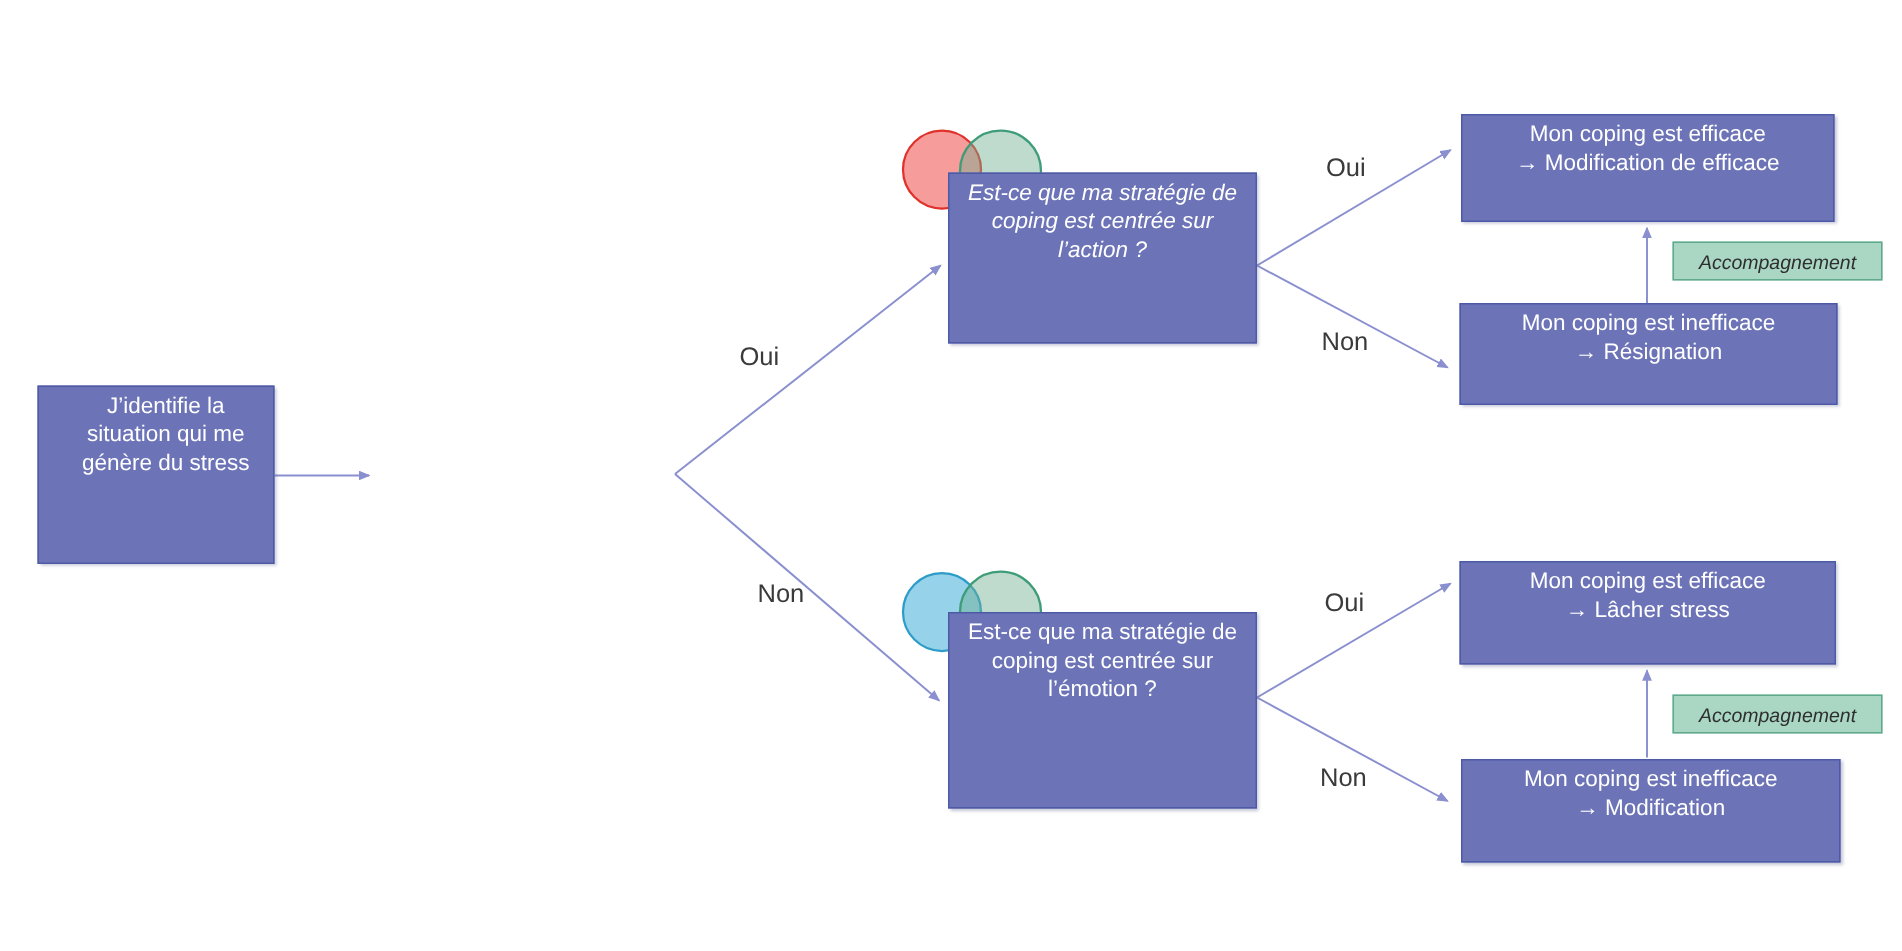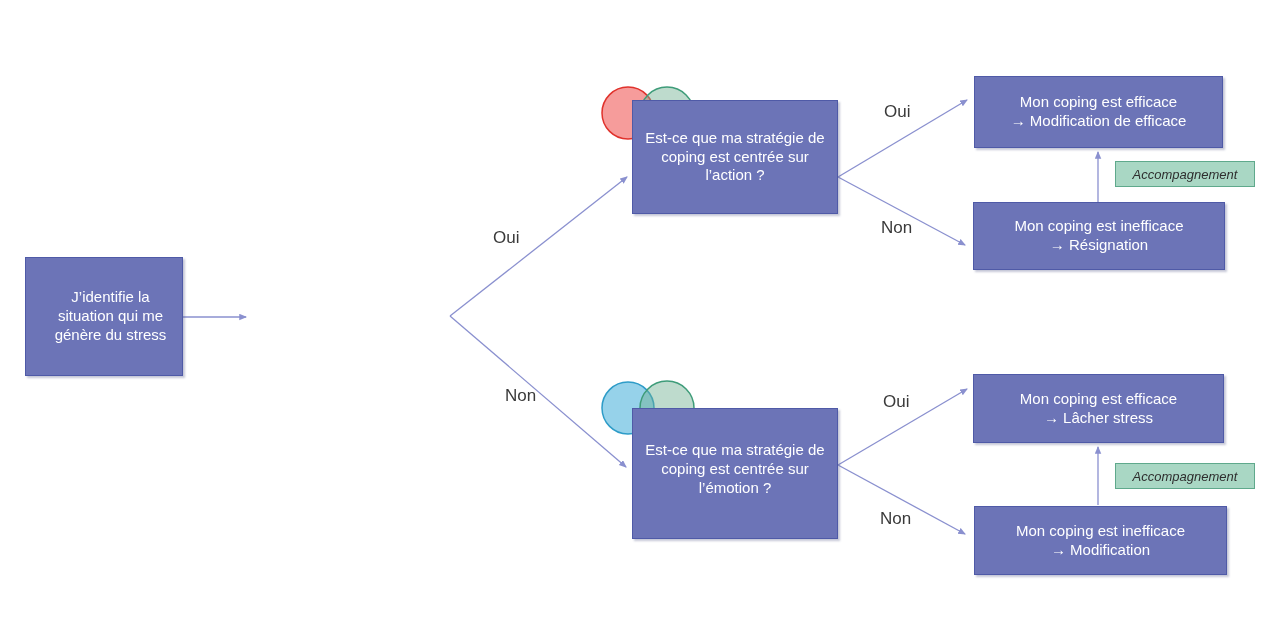--- a/index.html
+++ b/index.html
@@ -13,21 +13,21 @@
   }
   .node {
     position: absolute;
     background: var(--node-fill, #6C74B7);
     border: 1px solid var(--node-border, #4F5AA7);
     box-shadow: 1.5px 1.5px 2px rgba(90,95,140,0.35);
     color: var(--node-text, #ffffff);
     display: flex;
     flex-direction: column;
     align-items: center;
-    justify-content: center;
+    justify-content: flex-start;
     text-align: center;
     font-size: 15px;
     line-height: 1.25;
     box-sizing: border-box;
     padding: 4px 8px;
   }
   .edge-label {
     position: absolute;
     font-size: 17px;
     color: #3A3A3A;
@@ -90,21 +90,21 @@
 
     <circle class="venn-blue" cx="628" cy="408" r="26"></circle>
     <circle class="venn-green" cx="667" cy="408" r="27"></circle>
   </svg>
 
   <div class="node" style="left:25px; top:257px; width:158px; height:119px;padding-left:21px;">
     <span>J’identifie la situation qui me génère du stress</span>
   </div>
 
 
-  <div class="node" style="left:632px; top:100px; width:206px; height:114px;">
+  <div class="node" style="left:632px; top:115px; width:206px; height:114px;font-style:italic;">
     <span>Est-ce que ma stratégie de coping est centrée sur l’action ?</span>
   </div>
   <div class="node" style="left:632px; top:408px; width:206px; height:131px; padding-bottom:12px;">
     <span>Est-ce que ma stratégie de coping est centrée sur l’émotion ?</span>
   </div>
 
   <div class="node" style="left:974px; top:76px; width:249px; height:72px;">
     <span>Mon coping est efficace</span>
     <span>→ Modification de efficace</span>
   </div>

